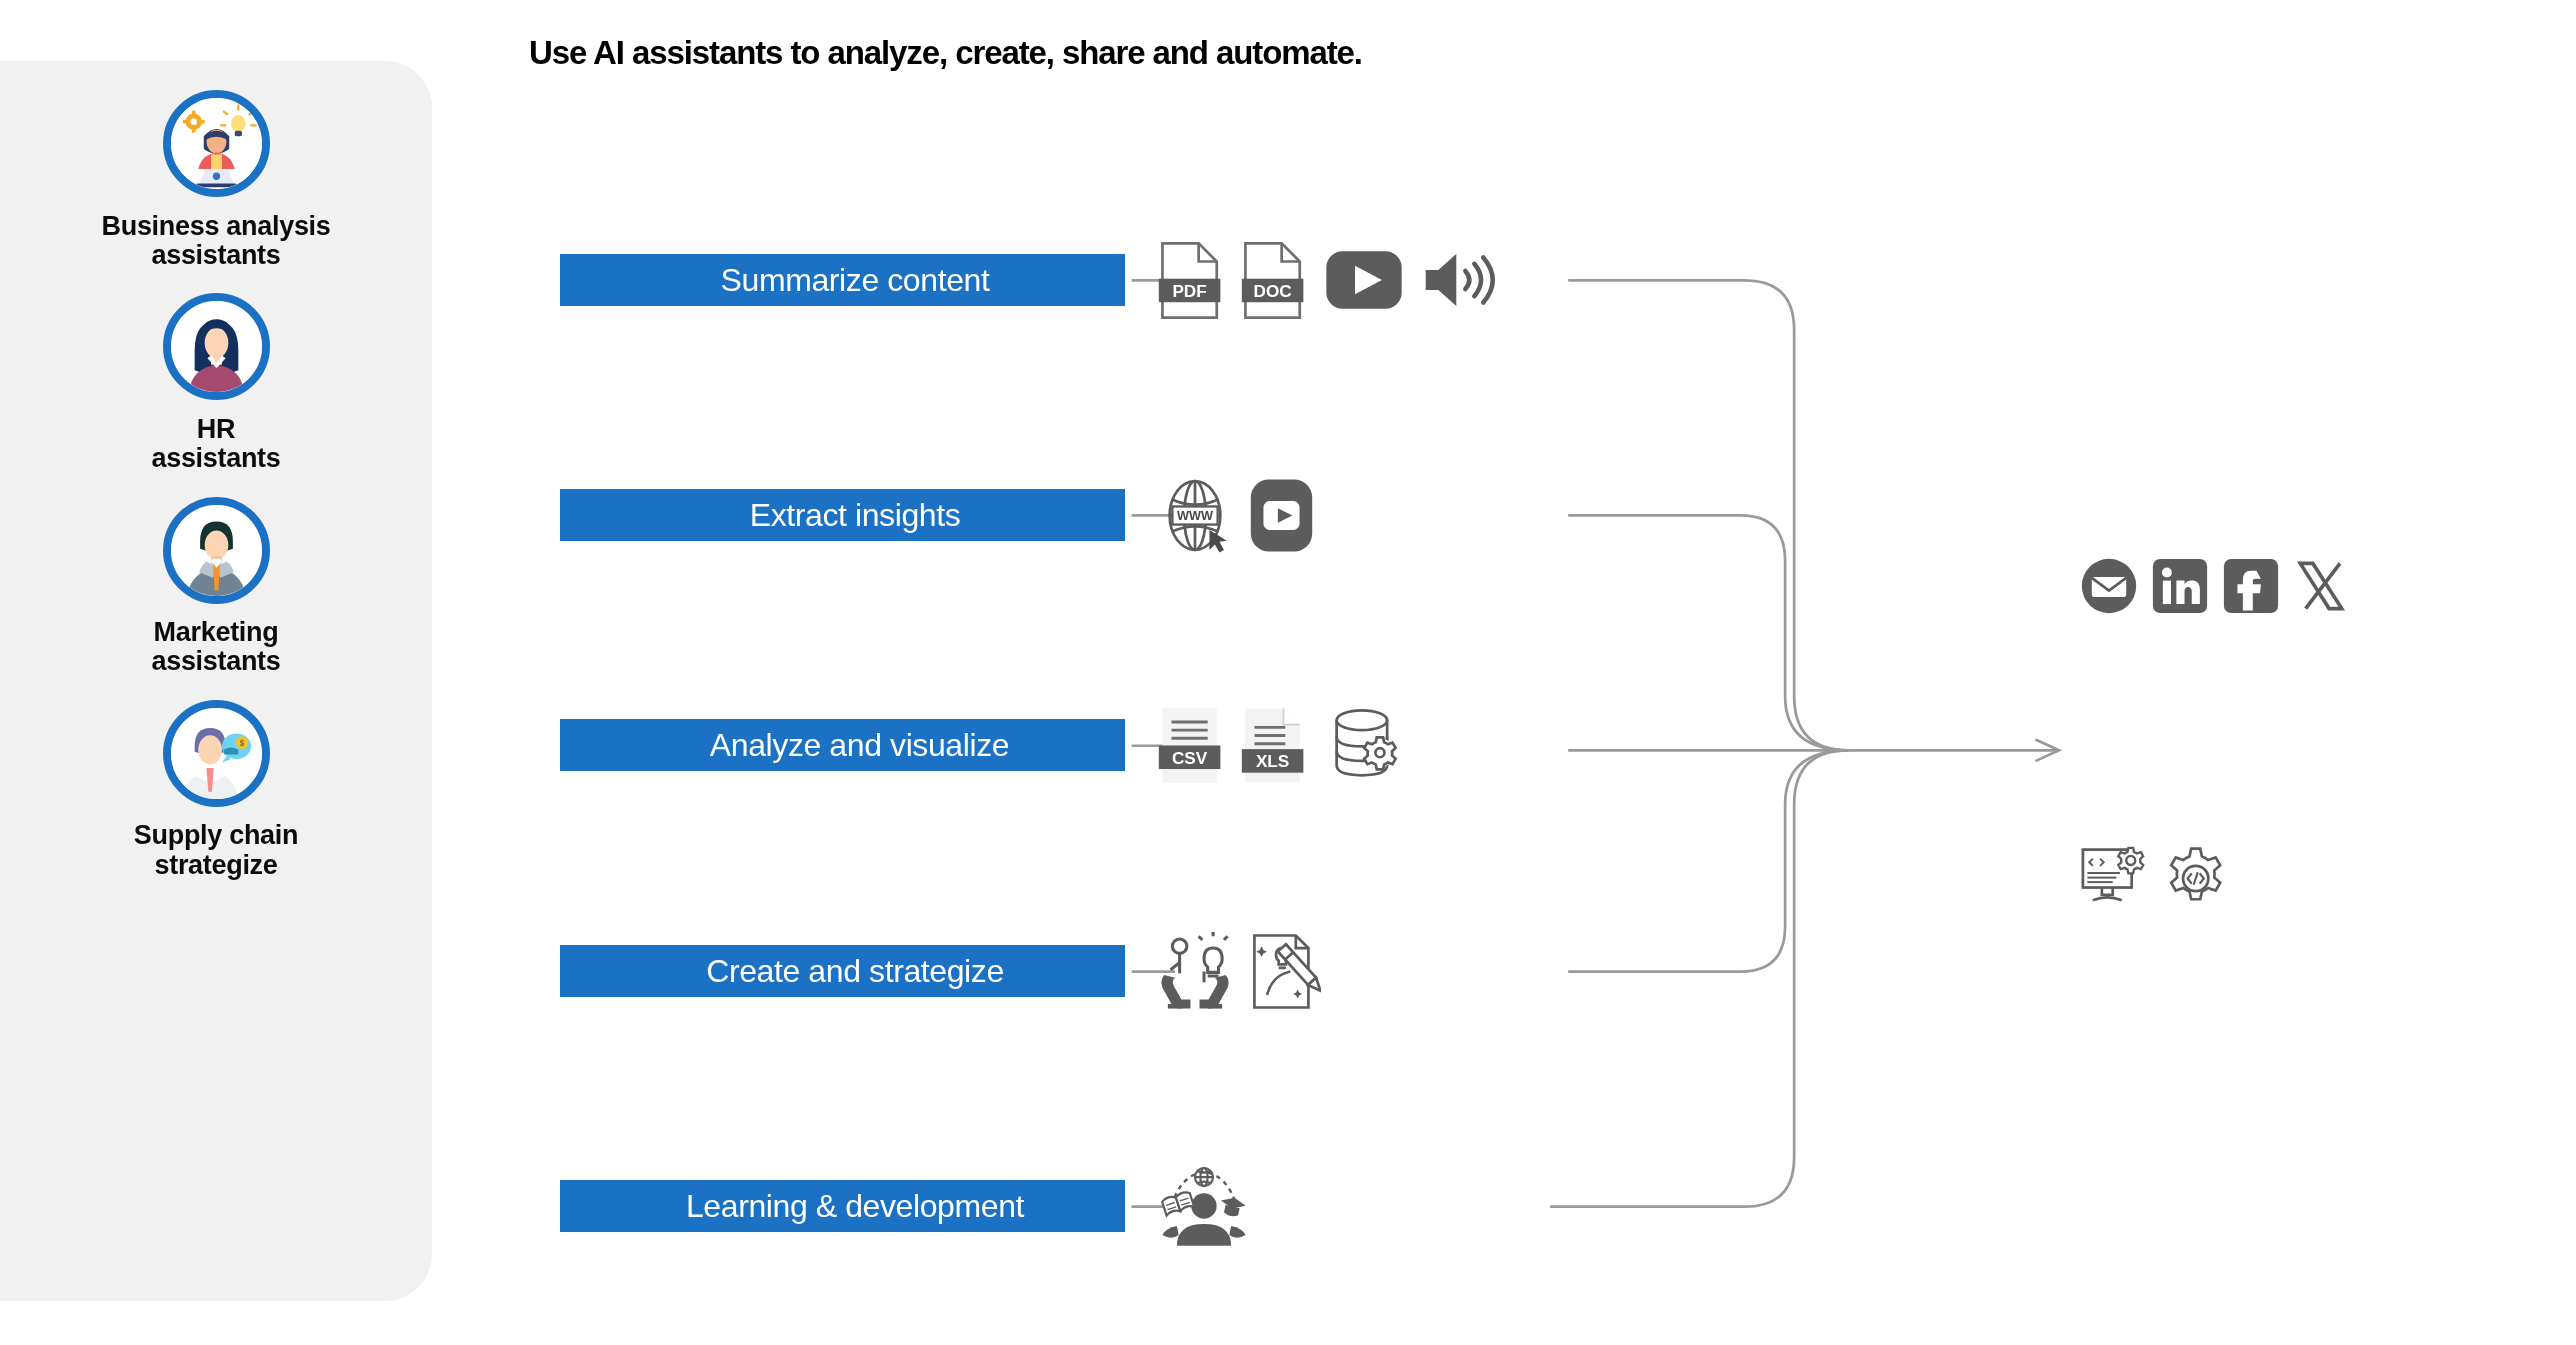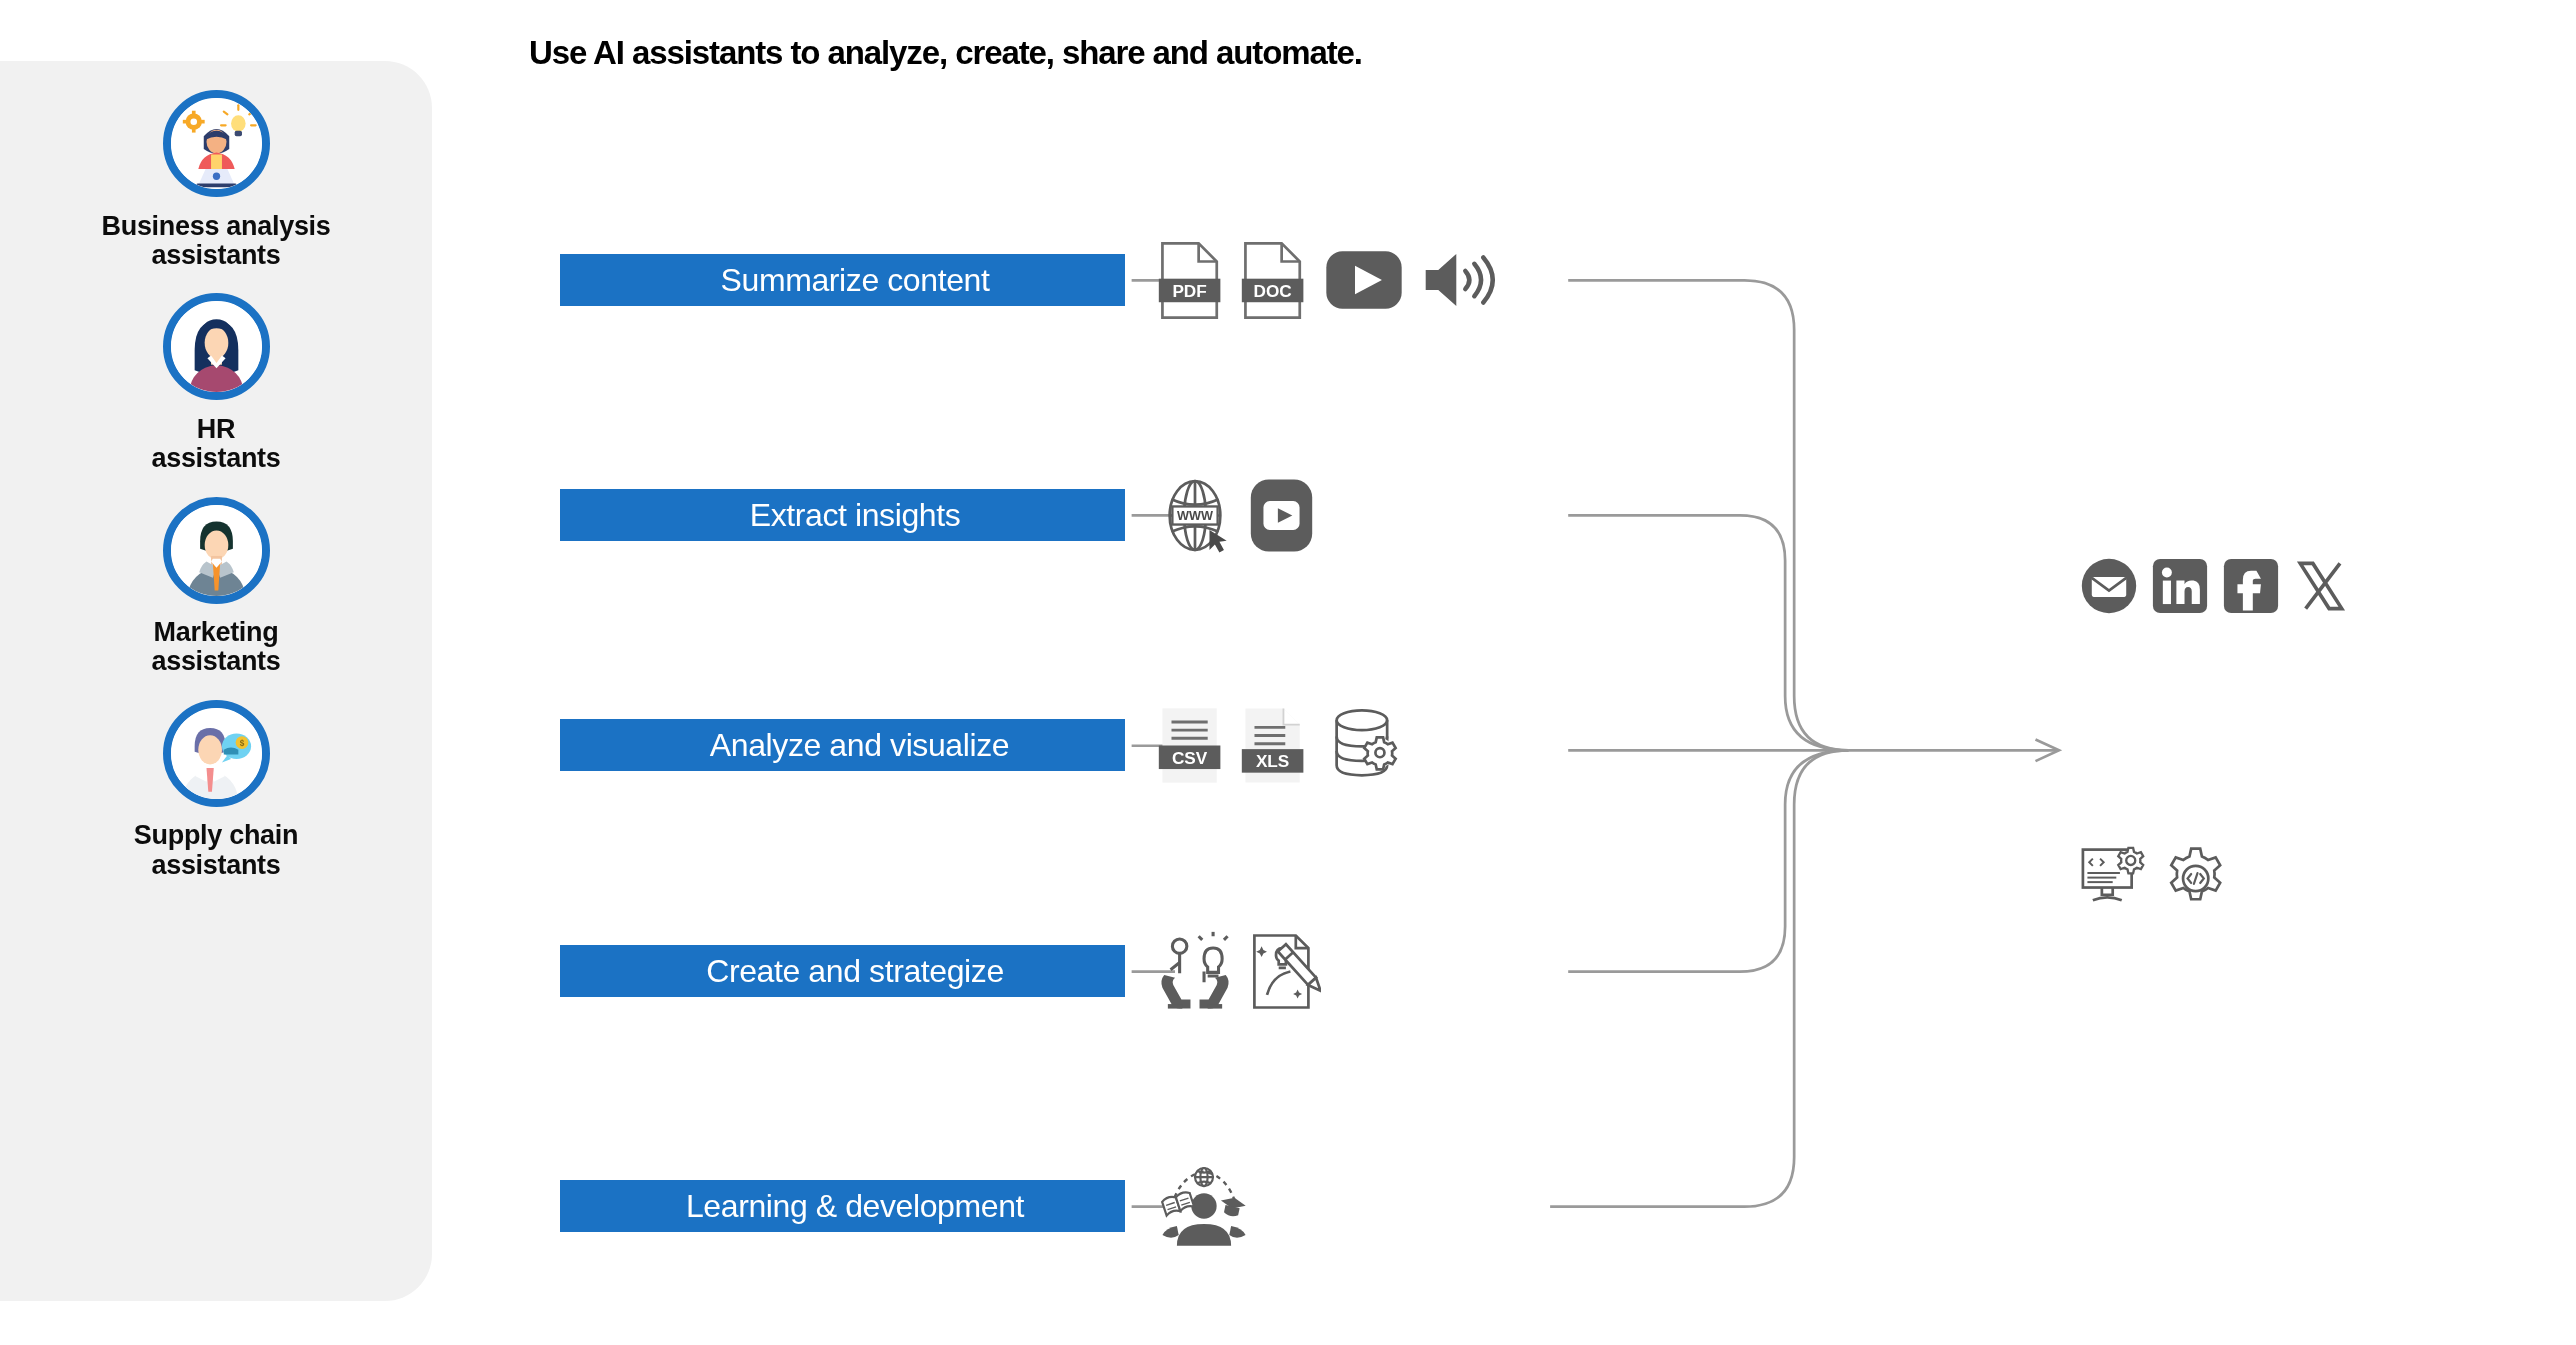--- a/index.html
+++ b/index.html
@@ -156,21 +156,21 @@
         <path d="M43 70 l9 -6 q5 4 7 11 l-12 6 z" fill="#ffffff"></path>
         <path d="M39 66 h8 l-2 26 h-4 z" fill="#f48e8e"></path>
         <path d="M72 42 m-16 0 a16 14 0 1 1 32 0 a16 14 0 1 1 -32 0" fill="#6fd2f2"></path>
         <path d="M62 52 l-6 8 l10 -4 z" fill="#6fd2f2"></path>
         <circle cx="78" cy="38" r="7" fill="#f2c230"></circle>
         <text x="78" y="42" font-size="9" font-family="Liberation Sans, sans-serif" font-weight="bold" fill="#8a6a12" text-anchor="middle">$</text>
         <path d="M58 46 q8 -5 16 0 l0 5 h-16 z" fill="#2f8fb5"></path>
       </svg>
     </div>
     <div class="side-label">Supply chain
-assistants</div>
+strategize</div>
   </div>
 
 </div>
 
 <svg id="wires" viewBox="0 0 2850 1489">
   <g fill="none" stroke="#9a9a9a" stroke-width="3">
 
     <line x1="1252" y1="310" x2="1300" y2="310"></line>
     <line x1="1252" y1="570" x2="1300" y2="570"></line>
     <line x1="1252" y1="825" x2="1300" y2="825"></line>

